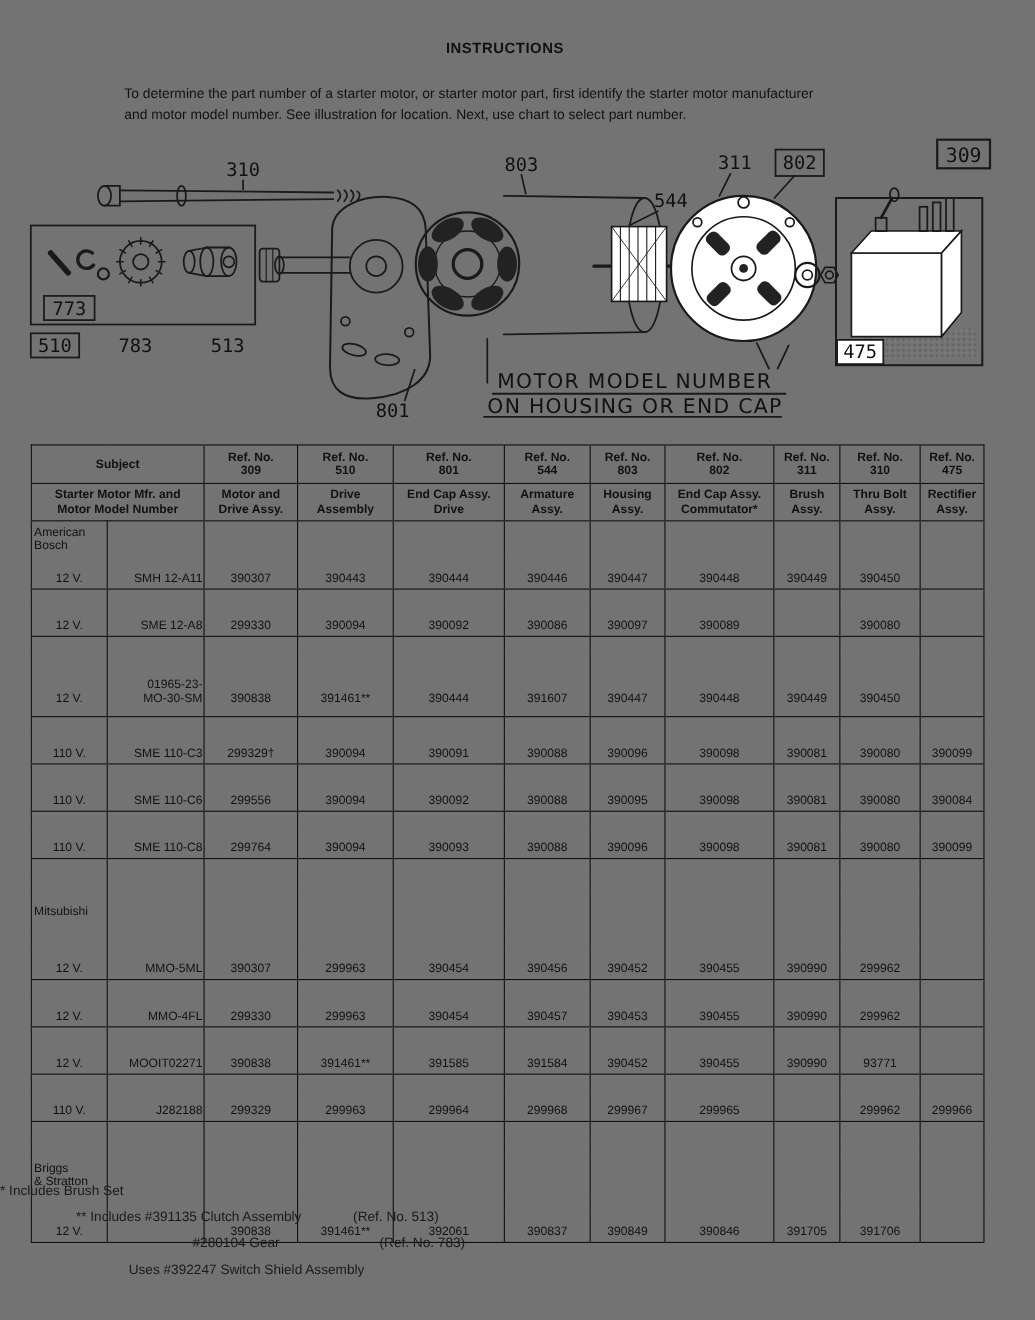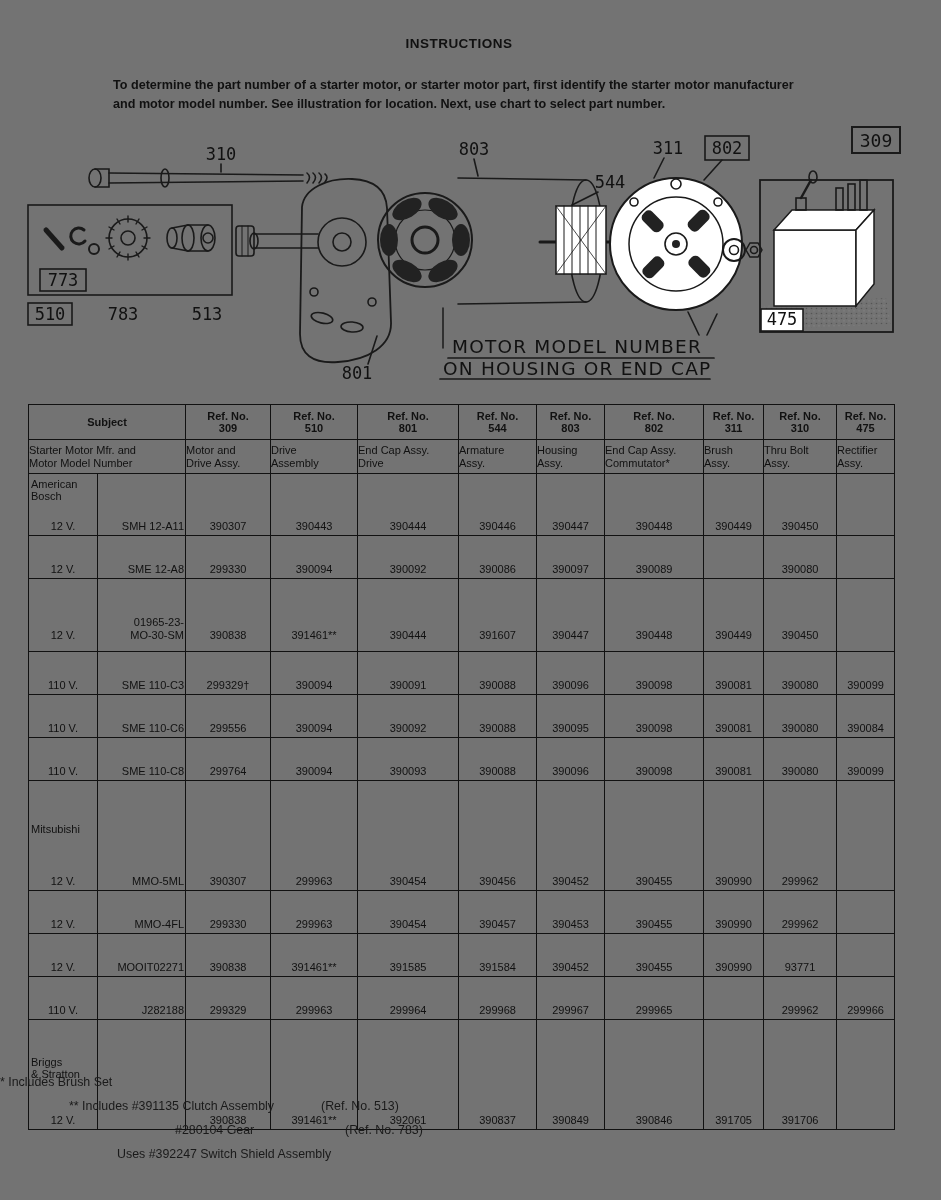--- a/index.html
+++ b/index.html
@@ -1,26 +1,26 @@
 <!DOCTYPE html>
 <html><head>
 <meta charset="utf-8">
 <style>
   html,body{margin:0;padding:0}
   body{width:941px;height:1200px;background:#fff;font-family:"Liberation Sans",sans-serif;color:#111}
   .page{position:relative;width:941px;height:1200px;background:#737373;overflow:hidden}
   .doc-title{position:absolute;top:36px;left:0;width:918px;text-align:center;font-size:13.5px;font-weight:bold;letter-spacing:.5px}
-  .intro{position:absolute;top:76px;left:113px;width:760px;font-size:12.6px;font-weight:bold;line-height:19px}
+  .intro{position:absolute;top:76px;left:113px;width:760px;font-size:12.6px;font-weight:normal;line-height:19px}
   .diagram-wrap{position:absolute;top:122px;left:0}
   .table-wrap{position:absolute;top:404px;left:28px}
   table.parts{border-collapse:collapse;table-layout:fixed;width:866px;border:1.8px solid #111;font-size:11px;color:#111}
   table.parts th,table.parts td{border-left:1.3px solid #111;white-space:pre-line;overflow:hidden;padding:0;font-weight:normal}
   table.parts th:first-child,table.parts td:first-child{border-left:none}
   tr.hrow-a th{height:34px;vertical-align:middle;text-align:center;line-height:12.5px;border-bottom:1.3px solid #111;font-weight:bold}
-  tr.hrow-b th{height:33px;vertical-align:middle;text-align:left;line-height:12.5px;border-bottom:1.8px solid #111;font-weight:normal}
+  tr.hrow-b th{height:33px;vertical-align:middle;text-align:center;line-height:12.5px;border-bottom:1.8px solid #111;font-weight:bold}
   th.subject-a{vertical-align:bottom;padding-bottom:2px}
   table.parts tbody td{text-align:center;vertical-align:bottom;padding:0 1px 3px 1px;line-height:12.5px}
   table.parts tbody td.model{text-align:right;padding-left:4px}
   table.parts tbody tr.data td{height:23px;border-bottom:1.3px solid #111}
   table.parts tbody tr.tall td{height:46px;border-bottom:1.3px solid #111;padding-bottom:10px}
   table.parts tbody tr.gap td{height:13px}
   table.parts tbody tr.section td{height:32px;text-align:left;vertical-align:middle;padding-left:2px}
   .footnotes{position:absolute;top:1070px;left:0;font-size:12.4px;color:#1a1a1a}
   .fn{height:24px;display:flex;align-items:center}
   .fn .main{display:inline-block}

